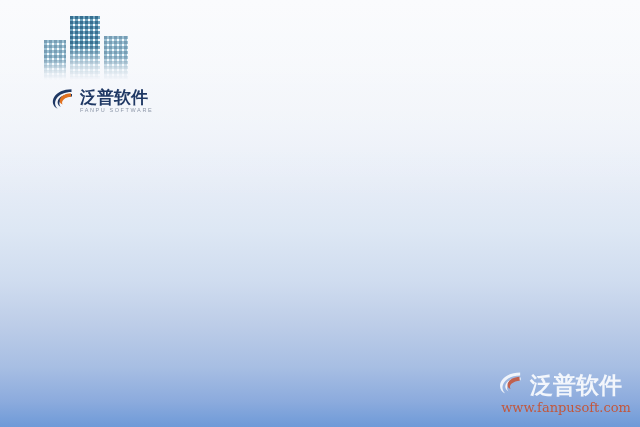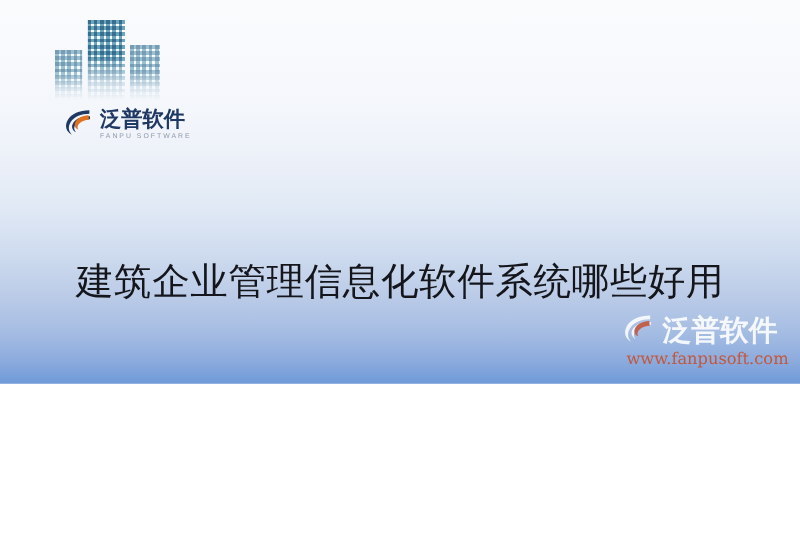--- a/index.html
+++ b/index.html
@@ -10,21 +10,21 @@
     width: 640px;
     height: 427px;
     overflow: hidden;
     font-family: "Liberation Sans", sans-serif;
   }
 
   
   #banner {
     position: relative;
     width: 640px;
-    height: 307px;
+    height: 427px;
     background: linear-gradient(
         to bottom,
         #f4f7fb 0%,
         #f2f5fa 16%,
         #eef2f9 30%,
         #e7edf7 42%,
         #dde7f4 54%,
         #cfdcef 66%,
         #bdcde8 76%,
         #a7bee3 86%,
@@ -183,21 +183,20 @@
                    C11.6 16.9 12.0 15.0 13.7 13.5 C15.6 11.8 18.3 10.9 21.2 10.8 Z" fill="#e0711f"></path>
         </svg>
       </span>
       <span id="logo-text-col">
         <span id="logo-cn">泛普软件</span>
         <span id="logo-en">FANPU SOFTWARE</span>
       </span>
     </div>
   </div>
 
-  <div id="headline">建筑企业管理信息化软件系统哪些好用</div>
 
   <div id="watermark">
     <div id="wm-row">
       <span>
         <svg width="30" height="28" viewBox="0 0 26 26" aria-hidden="true">
           <path d="M21.5 3.2 C13.5 3.2 7.2 6.0 4.2 11.0 C1.4 15.7 3.0 20.6 7.6 22.8
                    C4.6 19.9 4.3 16.1 6.6 12.6 C9.4 8.3 15.0 6.0 21.5 6.0 Z" fill="rgba(255,255,255,0.85)"></path>
           <path d="M22.0 8.0 C16.0 8.0 11.2 9.6 8.8 12.9 C6.7 15.8 7.6 19.2 10.8 20.8
                    C8.9 18.9 8.9 16.5 10.6 14.4 C12.8 11.7 17.0 10.4 22.0 10.4 Z" fill="rgba(255,255,255,0.85)"></path>
           <path d="M20.8 7.2 C15.6 7.6 11.8 9.6 10.3 12.6 C9.0 15.2 10.0 17.7 12.6 18.6

